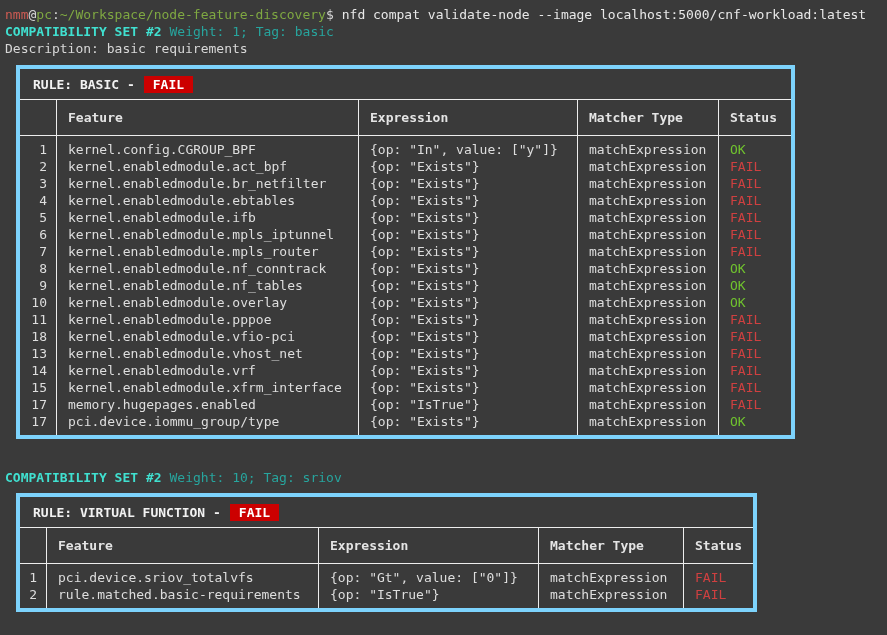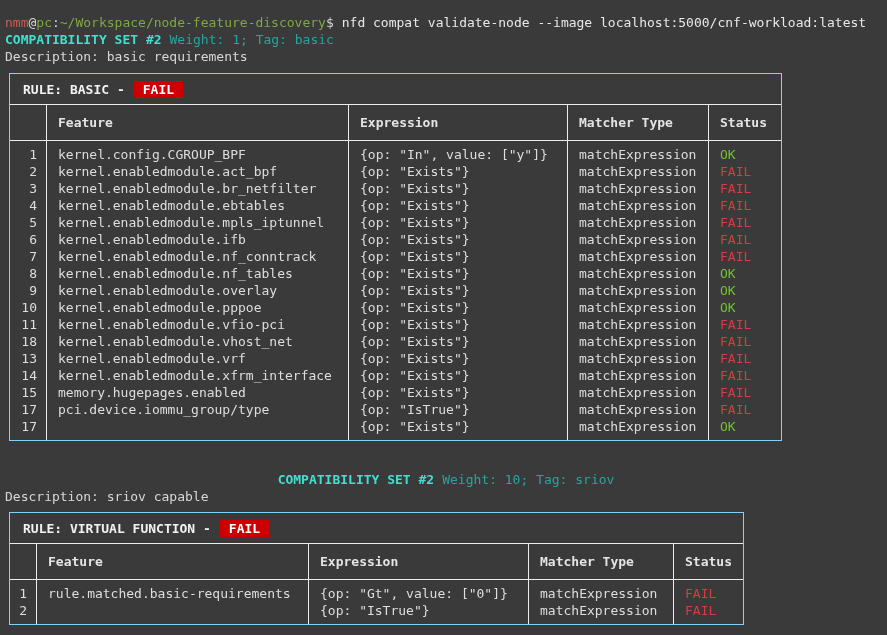--- a/index.html
+++ b/index.html
@@ -5,36 +5,36 @@
   html, body { margin: 0; padding: 0; }
   body {
     width: 887px; height: 635px;
     background: #3a3a3a;
     font-family: "DejaVu Sans Mono", monospace;
     font-size: 13px;
     color: #dedede;
     overflow: hidden;
   }
   .line { line-height: 17px; white-space: pre; padding-left: 5px; }
-  .terminal { padding-top: 14px; }
+  .terminal { padding-top: 6px; }
 
   
   .c-user  { color: #cd5b53; }
   .c-fg    { color: #d6d6d6; }
   .c-green { color: #7fa842; }
   .c-cmd   { color: #e8e8e8; padding-left: 8px; }
 
   .set-title { color: #40e0d0; font-weight: bold; }
   .set-meta  { color: #27a59e; padding-left: 8px; }
   .desc      { color: #d8d8d8; }
 
   
   .tbl {
-    margin-left: 9px;
-    border: 1px solid #7dd3fc;
+    margin-left: 16px;
+    border: 4px solid #7dd3fc;
     background: #3a3a3a;
   }
   .t1 { width: 771px; margin-top: 8px; }
   .t2 { width: 733px; margin-top: 7px; }
 
   .rule-row {
     height: 30px;
     display: flex; align-items: center;
     border-bottom: 1px solid #ededed;
     padding-left: 13px;
@@ -63,21 +63,21 @@
   .hdr-row > .hdr-cell:not(:last-child), .body > .col:not(:last-child) {
     border-right: 1px solid #ededed;
   }
 
   .col { padding: 5px 0; overflow: hidden; }
   .cell-line { height: 17px; line-height: 17px; white-space: pre; padding-left: 11px; }
   .col-num .cell-line { padding-left: 0; padding-right: 9px; text-align: right; }
   .cell-line.ok   { color: #70c32e; }
   .cell-line.fail { color: #cf4040; }
 
-  .gap-set2 { margin-top: 30px; text-align: center; }
+  .gap-set2 { margin-top: 30px; }
 </style>
 </head>
 <body>
 
 <div class="terminal">
 
   <div class="line"><span class="c-user">nmm</span><span class="c-fg">@</span><span class="c-green">pc</span><span class="c-fg">:</span><span class="c-green">~/Workspace/node-feature-discovery</span><span class="c-fg">$</span><span class="c-cmd">nfd compat validate-node --image localhost:5000/cnf-workload:latest</span></div>
 
   <div class="line"><span class="set-title">COMPATIBILITY SET #2</span><span class="set-meta">Weight: 1; Tag: basic</span></div>
   <div class="line desc">Description: basic requirements</div>
@@ -112,22 +112,23 @@
           <div class="cell-line">14</div>
           <div class="cell-line">15</div>
           <div class="cell-line">17</div>
           <div class="cell-line">17</div>
         </div>
         <div class="col col-feat">
           <div class="cell-line">kernel.config.CGROUP_BPF</div>
           <div class="cell-line">kernel.enabledmodule.act_bpf</div>
           <div class="cell-line">kernel.enabledmodule.br_netfilter</div>
           <div class="cell-line">kernel.enabledmodule.ebtables</div>
+          <div class="cell-line">kernel.enabledmodule.ifb</div>
           <div class="cell-line">kernel.enabledmodule.mpls_iptunnel</div>
-          <div class="cell-line">kernel.enabledmodule.ifb</div>
+          <div class="cell-line">kernel.enabledmodule.mpls_router</div>
           <div class="cell-line">kernel.enabledmodule.nf_conntrack</div>
           <div class="cell-line">kernel.enabledmodule.nf_tables</div>
           <div class="cell-line">kernel.enabledmodule.overlay</div>
           <div class="cell-line">kernel.enabledmodule.pppoe</div>
           <div class="cell-line">kernel.enabledmodule.vfio-pci</div>
           <div class="cell-line">kernel.enabledmodule.vhost_net</div>
           <div class="cell-line">kernel.enabledmodule.vrf</div>
           <div class="cell-line">kernel.enabledmodule.xfrm_interface</div>
           <div class="cell-line">memory.hugepages.enabled</div>
           <div class="cell-line">pci.device.iommu_group/type</div>
@@ -186,40 +187,40 @@
           <div class="cell-line fail">FAIL</div>
           <div class="cell-line fail">FAIL</div>
           <div class="cell-line fail">FAIL</div>
           <div class="cell-line fail">FAIL</div>
           <div class="cell-line ok">OK</div>
         </div>
       </div>
   </div>
 
   <div class="line gap-set2"><span class="set-title">COMPATIBILITY SET #2</span><span class="set-meta">Weight: 10; Tag: sriov</span></div>
-  <div class="line desc">Description: sriov capable</div>
 
   <div class="tbl t2">
     <div class="rule-row">
       <span class="rule-label">RULE: VIRTUAL FUNCTION -</span>
       <span class="badge">FAIL</span>
     </div>
     <div class="hdr-row">
       <div class="hdr-cell"></div>
       <div class="hdr-cell">Feature</div>
       <div class="hdr-cell">Expression</div>
       <div class="hdr-cell">Matcher Type</div>
       <div class="hdr-cell">Status</div>
     </div>
     <div class="body">
         <div class="col col-num">
           <div class="cell-line">1</div>
           <div class="cell-line">2</div>
         </div>
         <div class="col col-feat">
+          <div class="cell-line">pci.device.sriov_totalvfs</div>
           <div class="cell-line">rule.matched.basic-requirements</div>
         </div>
         <div class="col col-expr">
           <div class="cell-line">{op: "Gt", value: ["0"]}</div>
           <div class="cell-line">{op: "IsTrue"}</div>
         </div>
         <div class="col col-match">
           <div class="cell-line">matchExpression</div>
           <div class="cell-line">matchExpression</div>
         </div>

